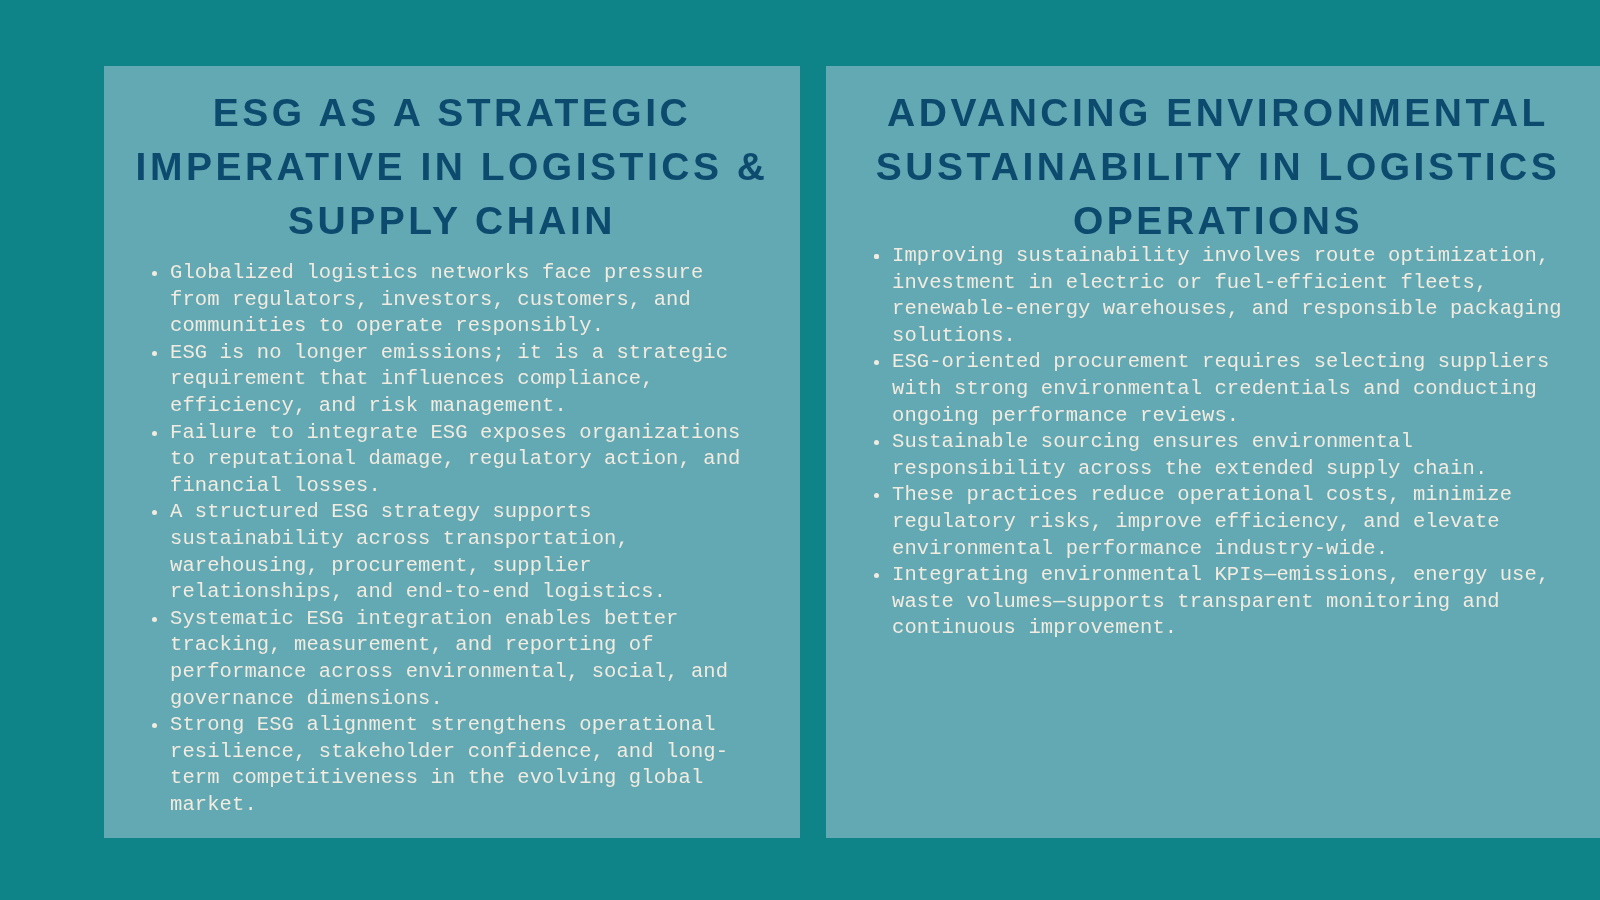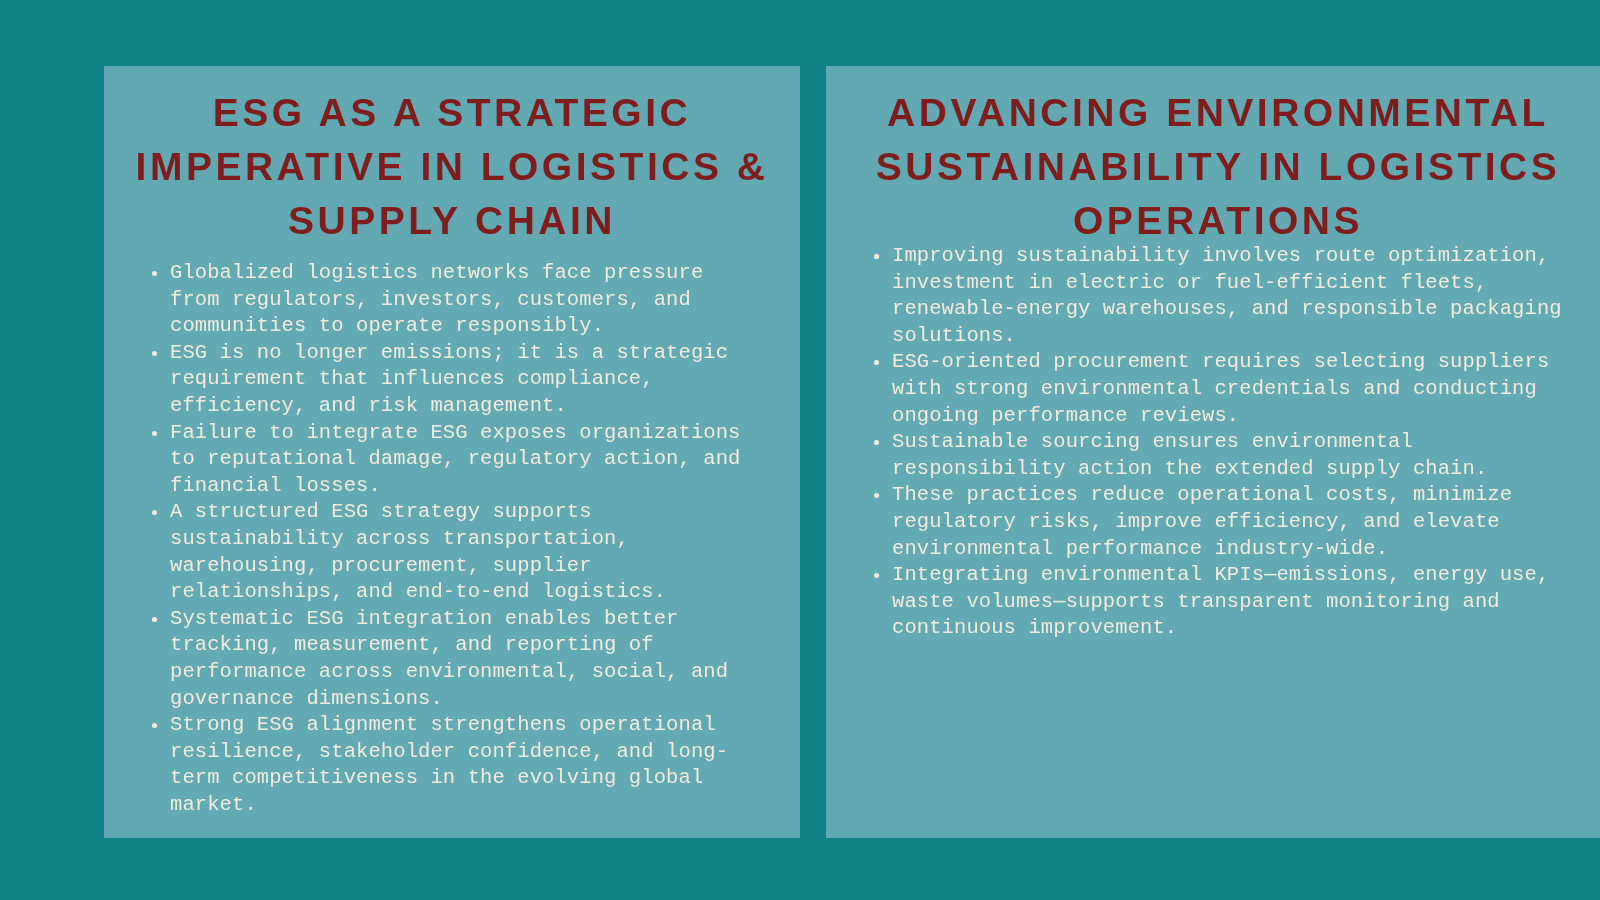--- a/index.html
+++ b/index.html
@@ -21,21 +21,21 @@
   #panel-right { left:826px; width:784px; }
   .panel-title {
     font-family:"Liberation Sans", sans-serif;
     font-weight:bold;
     text-transform:uppercase;
     text-align:center;
     letter-spacing:3.5px;
     font-size:39px;
     line-height:54px;
     margin:0;
-    color:#7f1d1d;
+    color:#0c4a6e;
   }
   #panel-left .panel-title { padding:20px 26px 0 26px; }
   #panel-right .panel-title { padding:20px 20px 0 20px; }
   .bullets {
     list-style:none;
     margin:0;
     padding:0;
     font-size:20.5px;
     line-height:26.6px;
     letter-spacing:0.1px;
@@ -69,17 +69,17 @@
     <li><span class="bullet-dot"></span><span>Strong ESG alignment strengthens operational resilience, stakeholder confidence, and long-term competitiveness in the evolving global market.</span></li>
   </ul>
 </div>
 
 <div class="panel" id="panel-right">
   <h1 class="panel-title">Advancing Environmental Sustainability in Logistics Operations</h1>
   <ul class="bullets">
     <li><span class="bullet-dot"></span></li>
     <li><span class="bullet-dot"></span><span>Improving sustainability involves route optimization, investment in electric or fuel-efficient fleets, renewable-energy warehouses, and responsible packaging solutions.</span></li>
     <li><span class="bullet-dot"></span><span>ESG-oriented procurement requires selecting suppliers with strong environmental credentials and conducting ongoing performance reviews.</span></li>
-    <li><span class="bullet-dot"></span><span>Sustainable sourcing ensures environmental responsibility action the extended supply chain.</span></li>
+    <li><span class="bullet-dot"></span><span>Sustainable sourcing ensures environmental responsibility across the extended supply chain.</span></li>
     <li><span class="bullet-dot"></span><span>These practices reduce operational costs, minimize regulatory risks, improve efficiency, and elevate environmental performance industry-wide.</span></li>
     <li><span class="bullet-dot"></span><span>Integrating environmental KPIs—emissions, energy use, waste volumes—supports transparent monitoring and continuous improvement.</span></li>
   </ul>
 </div>
 
 </body></html>

